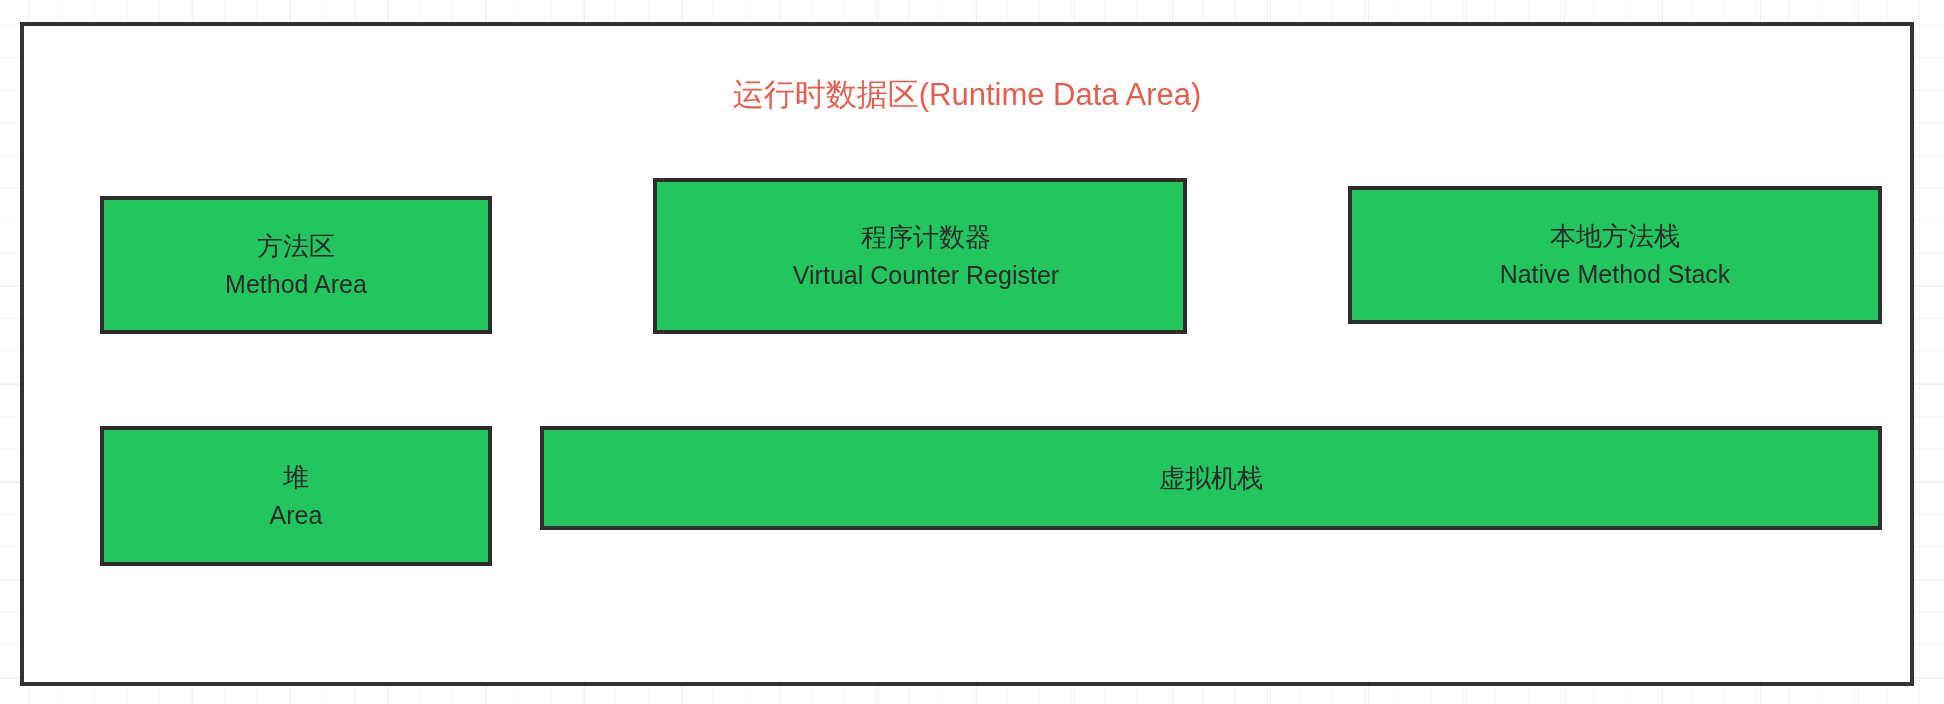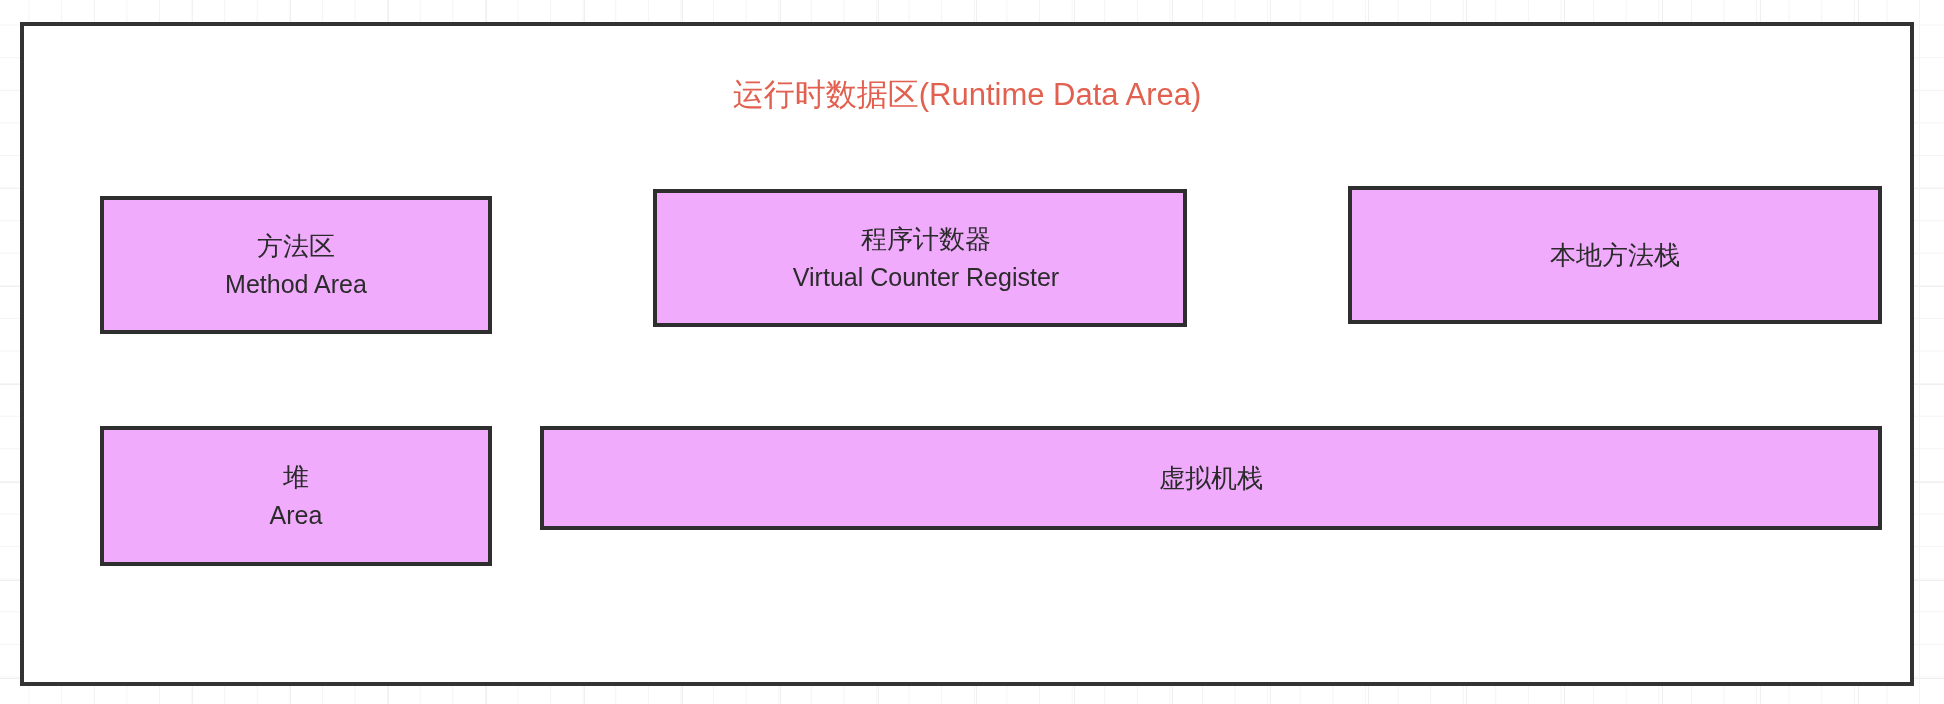--- a/index.html
+++ b/index.html
@@ -63,21 +63,21 @@
     color: #e1604f;
     white-space: nowrap;
     font-weight: 400;
   }
 
   
   .node-box {
     position: absolute;
     box-sizing: border-box;
     border: 4px solid #2e2e2e;
-    background: #f0abfc;
+    background: #22c55e;
     display: flex;
     flex-direction: column;
     align-items: center;
     justify-content: center;
   }
   .node-label-cn {
     font-size: 26px;
     line-height: 1.25;
     color: #2b2b2b;
     white-space: nowrap;
@@ -85,21 +85,21 @@
   .node-label-en {
     font-size: 25px;
     line-height: 1.3;
     color: #2b2b2b;
     white-space: nowrap;
     margin-top: 5px;
   }
 
   
   #box-method-area   { left: 76px;  top: 170px; width: 392px;  height: 138px; }
-  #box-pc-register   { left: 629px; top: 163px; width: 534px;  height: 138px; padding-left: 12px; }
+  #box-pc-register   { left: 629px; top: 152px; width: 534px;  height: 156px; padding-left: 12px; }
   #box-native-stack  { left: 1324px;top: 160px; width: 534px;  height: 138px; }
 
   
   #box-heap          { left: 76px;  top: 400px; width: 392px;  height: 140px; }
   #box-jvm-stack     { left: 516px; top: 400px; width: 1342px; height: 104px; }
 </style>
 </head>
 <body>
 
 <div id="canvas">
@@ -114,20 +114,21 @@
       <div class="node-label-en">Method Area</div>
     </div>
 
     <div class="node-box" id="box-pc-register">
       <div class="node-label-cn">程序计数器</div>
       <div class="node-label-en">Virtual Counter Register</div>
     </div>
 
     <div class="node-box" id="box-native-stack">
       <div class="node-label-cn">本地方法栈</div>
+      <div class="node-label-en">Native Method Stack</div>
     </div>
 
     <div class="node-box" id="box-heap">
       <div class="node-label-cn">堆</div>
       <div class="node-label-en">Area</div>
     </div>
 
     <div class="node-box" id="box-jvm-stack">
       <div class="node-label-cn">虚拟机栈</div>
     </div>

